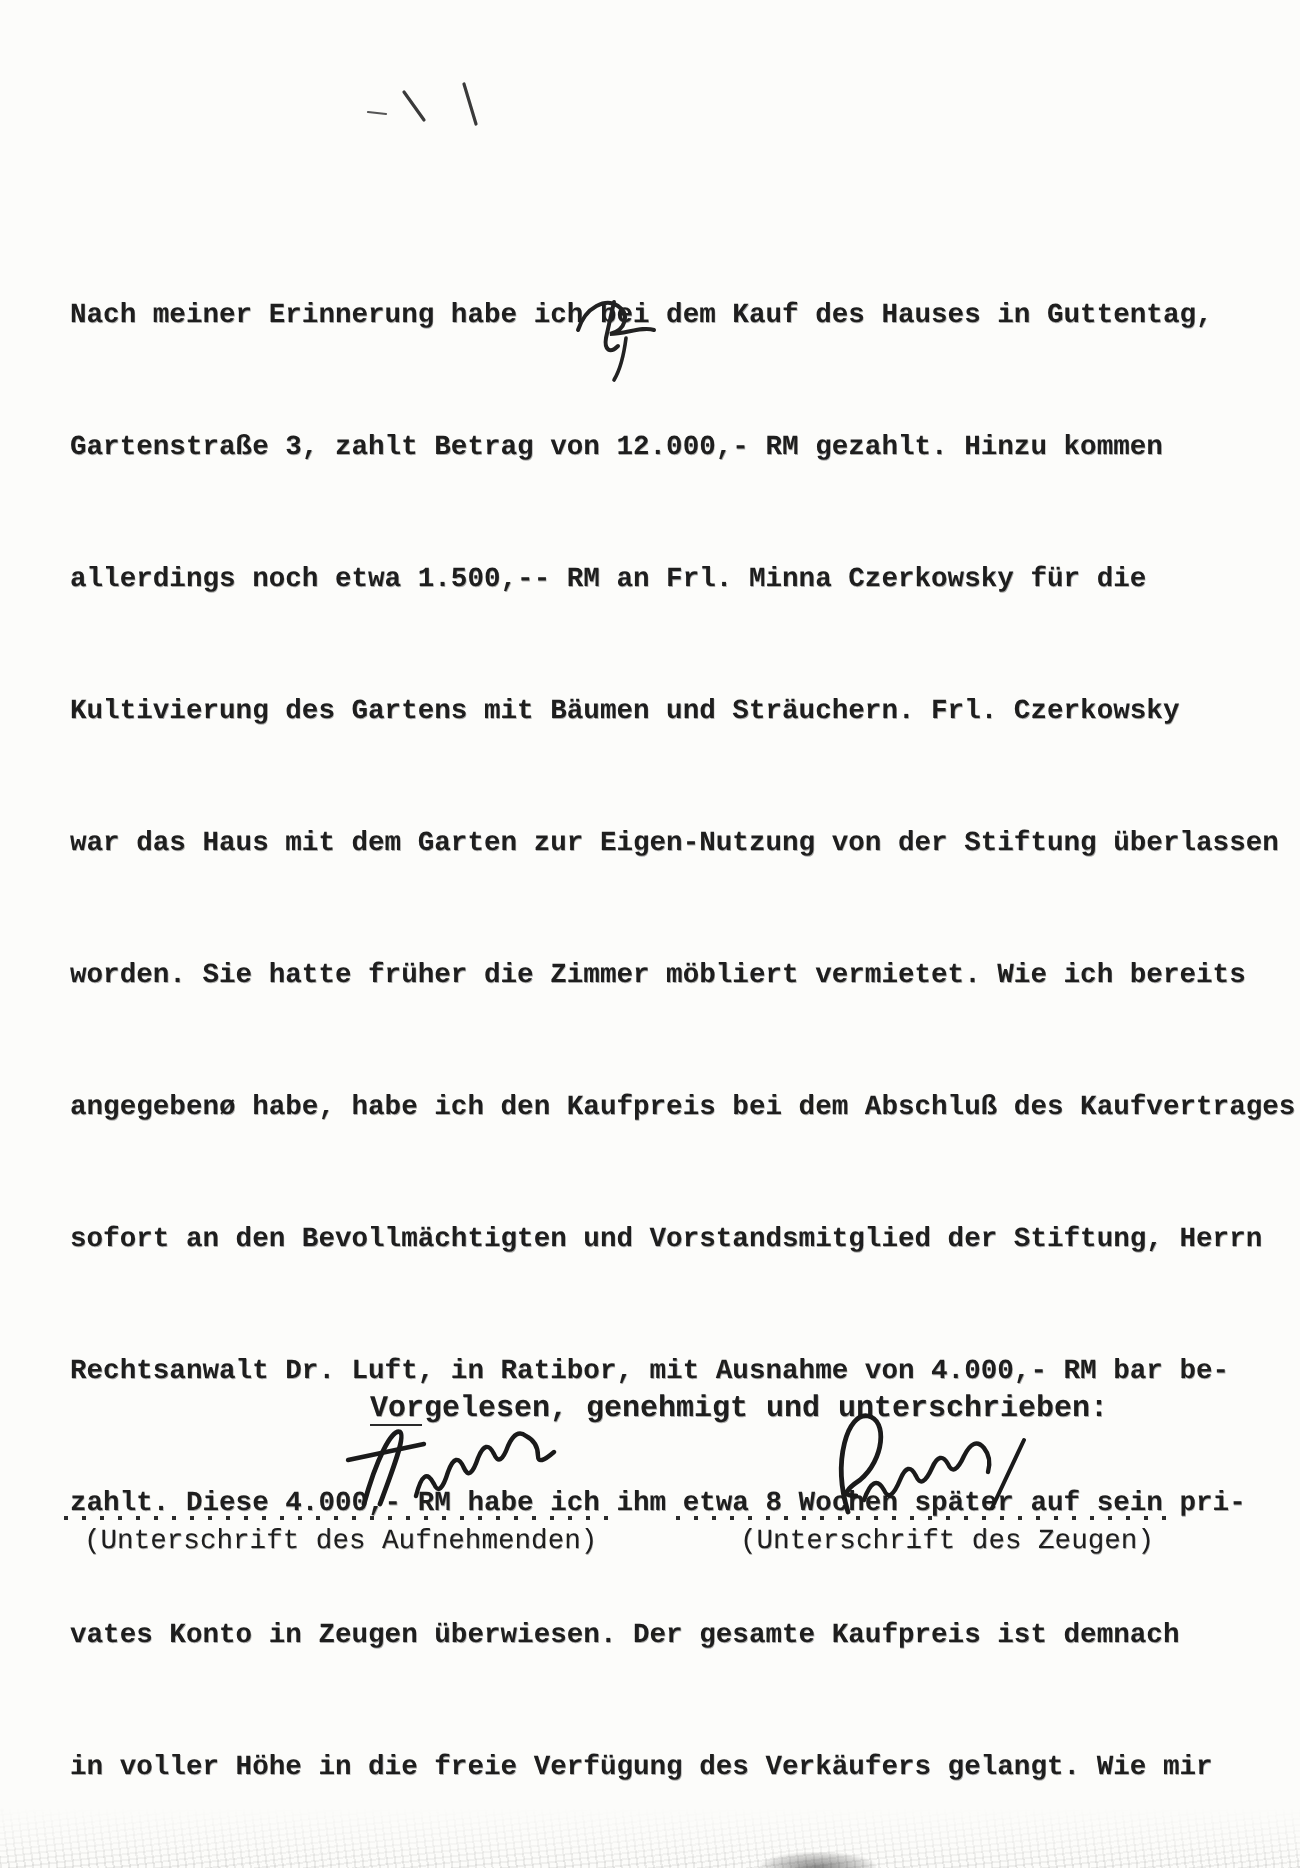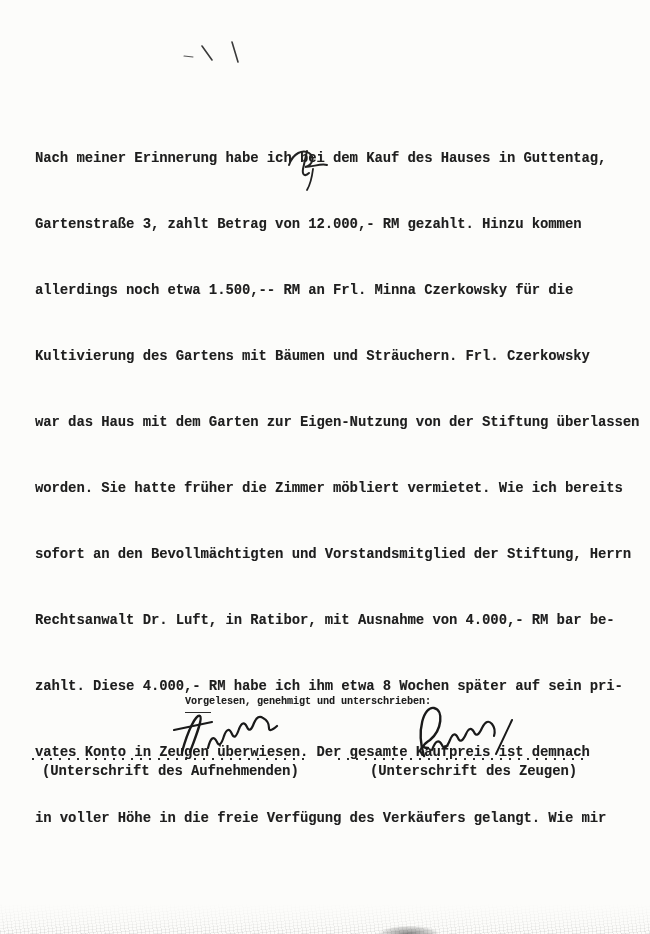--- a/index.html
+++ b/index.html
@@ -24,21 +24,21 @@
     white-space: pre;
     text-shadow: 0.3px 0.3px 0 rgba(20,20,20,0.35);
   }
   .paragraph { margin: 0 0 0 0; }
   .text-line { height: 22px; }
   .closing-statement {
     position: absolute;
     left: 185px;
     top: 696px;
     color: #1e1e1e;
-    font-size: 10px;
+    font-size: 15px;
     font-weight: 700;
     white-space: pre;
     text-shadow: 0.3px 0.3px 0 rgba(20,20,20,0.35);
   }
   .closing-underline {
     position: absolute;
     left: 185px;
     top: 712px;
     width: 26px;
     border-bottom: 1.6px solid #2a2a2a;
@@ -47,21 +47,21 @@
     position: absolute;
     height: 2.2px;
     background-image: repeating-linear-gradient(to right, #2c2c2c 0 2.2px, transparent 2.2px 9px);
   }
   .dotted-left  { left: 32px;  top: 758px; width: 272px; }
   .dotted-right { left: 338px; top: 758px; width: 247px; }
   .sig-caption {
     position: absolute;
     color: #1e1e1e;
     font-size: 13.8px;
-    font-weight: 700;
+    font-weight: 400;
     white-space: pre;
     text-shadow: 0.3px 0.3px 0 rgba(20,20,20,0.35);
   }
   .caption-left  { left: 42px;  top: 764px; }
   .caption-right { left: 370px; top: 764px; text-align: right; }
   .sig-svg { position: absolute; }
   .sig-left  { left: 168px; top: 706px; }
   .sig-right { left: 408px; top: 700px; }
   .correction-svg { position: absolute; left: 283px; top: 143px; }
   .stray-svg { position: absolute; left: 180px; top: 36px; }
@@ -111,20 +111,21 @@
   </svg>
 
   <div class="text-block">
     <div class="paragraph">
       <div class="text-line">Nach meiner Erinnerung habe ich bei dem Kauf des Hauses in Guttentag,</div>
       <div class="text-line">Gartenstraße 3, zahlt Betrag von 12.000,- RM gezahlt. Hinzu kommen</div>
       <div class="text-line">allerdings noch etwa 1.500,-- RM an Frl. Minna Czerkowsky für die</div>
       <div class="text-line">Kultivierung des Gartens mit Bäumen und Sträuchern. Frl. Czerkowsky</div>
       <div class="text-line">war das Haus mit dem Garten zur Eigen-Nutzung von der Stiftung überlassen</div>
       <div class="text-line">worden. Sie hatte früher die Zimmer möbliert vermietet. Wie ich bereits</div>
+      <div class="text-line">angegebenø habe, habe ich den Kaufpreis bei dem Abschluß des Kaufvertrages</div>
       <div class="text-line">sofort an den Bevollmächtigten und Vorstandsmitglied der Stiftung, Herrn</div>
       <div class="text-line">Rechtsanwalt Dr. Luft, in Ratibor, mit Ausnahme von 4.000,- RM bar be-</div>
       <div class="text-line">zahlt. Diese 4.000,- RM habe ich ihm etwa 8 Wochen später auf sein pri-</div>
       <div class="text-line">vates Konto in Zeugen überwiesen. Der gesamte Kaufpreis ist demnach</div>
       <div class="text-line">in voller Höhe in die freie Verfügung des Verkäufers gelangt. Wie mir</div>
       
       
       
       
     </div>

